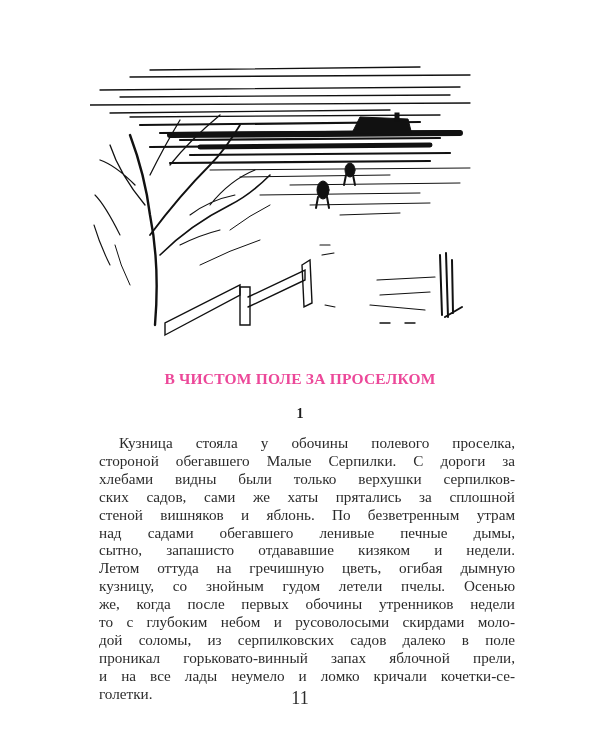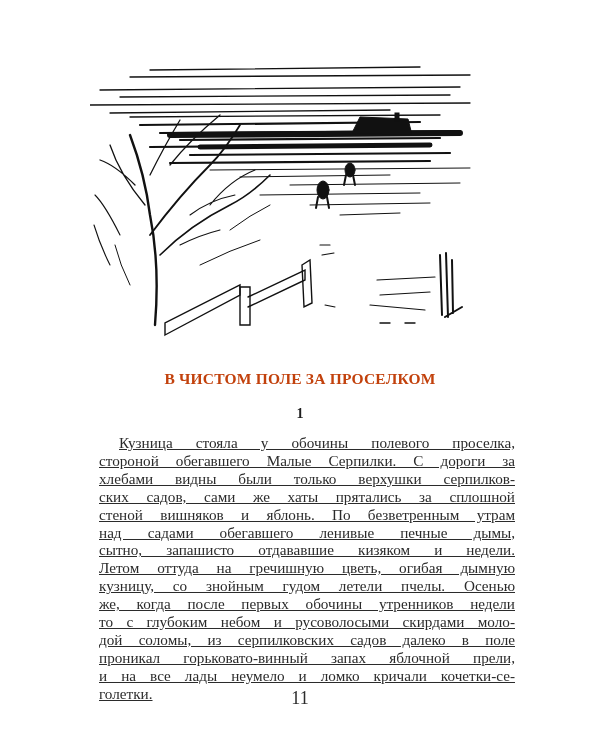--- a/index.html
+++ b/index.html
@@ -1,20 +1,20 @@
 <!DOCTYPE html>
 <html><head>
   <meta charset="utf-8">
   <style>
     html, body { margin: 0; padding: 0; background: #ffffff; }
     body { width: 600px; height: 750px; position: relative; overflow: hidden; font-family: "DejaVu Serif", "Liberation Serif", serif; color: #2a2a2a; }
     .illustration { position: absolute; left: 90px; top: 55px; width: 420px; height: 290px; }
-    .chapter-title { position: absolute; left: 0; width: 600px; top: 370px; text-align: center; font-family: "Liberation Serif", serif; font-weight: bold; font-size: 15.5px; letter-spacing: 0.2px; color: #c2410c; }
+    .chapter-title { position: absolute; left: 0; width: 600px; top: 370px; text-align: center; font-family: "Liberation Serif", serif; font-weight: bold; font-size: 15.5px; letter-spacing: 0.2px; color: #ec4899; }
     .section-number { position: absolute; left: 0; width: 600px; top: 406px; text-align: center; font-family: "Liberation Serif", serif; font-weight: bold; font-size: 14px; color: #1e1e1e; }
-    .body-text { position: absolute; left: 99px; top: 434px; width: 416px; font-family: "Liberation Serif", serif; font-size: 15.2px; line-height: 17.9px; color: #2b2b2b; text-decoration: underline; }
+    .body-text { position: absolute; left: 99px; top: 434px; width: 416px; font-family: "Liberation Serif", serif; font-size: 15.2px; line-height: 17.9px; color: #2b2b2b; }
     .line { display: block; white-space: nowrap; text-align: justify; text-align-last: justify; }
     .line.first { padding-left: 20px; }
     .line.last { text-align-last: left; }
     .page-number { position: absolute; left: 0; width: 600px; top: 688px; text-align: center; font-family: "Liberation Serif", serif; font-size: 18px; color: #2b2b2b; }
   </style>
 </head>
 <body>
 
 <div class="illustration">
   <svg width="420" height="290" viewBox="0 0 420 290">

